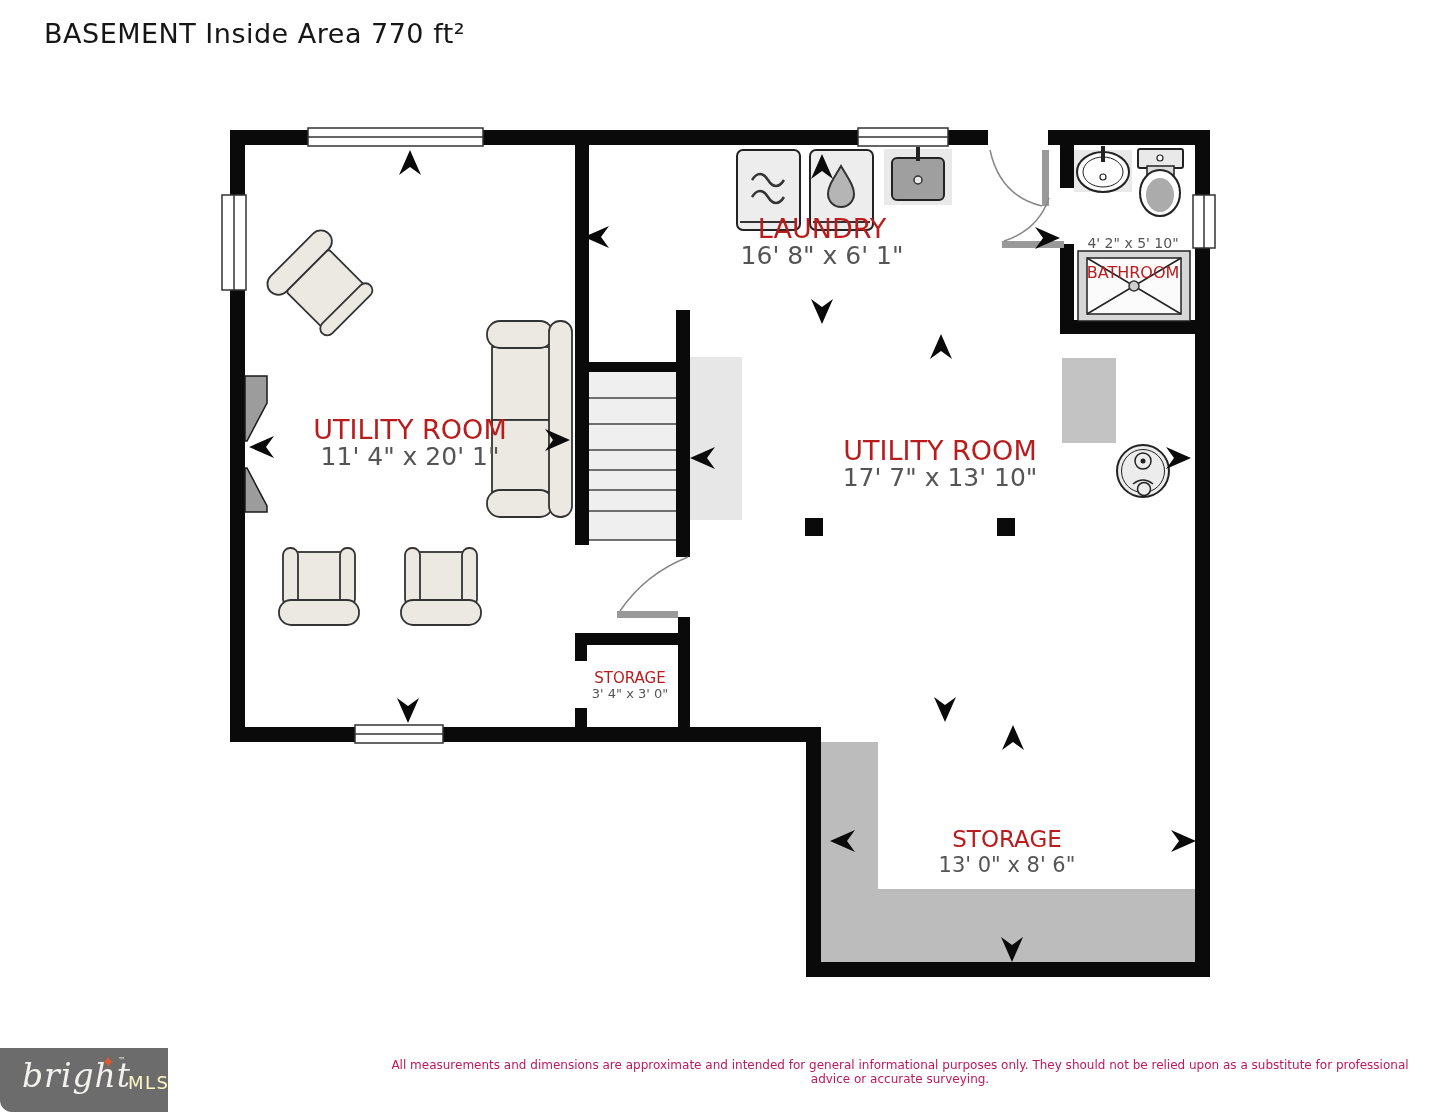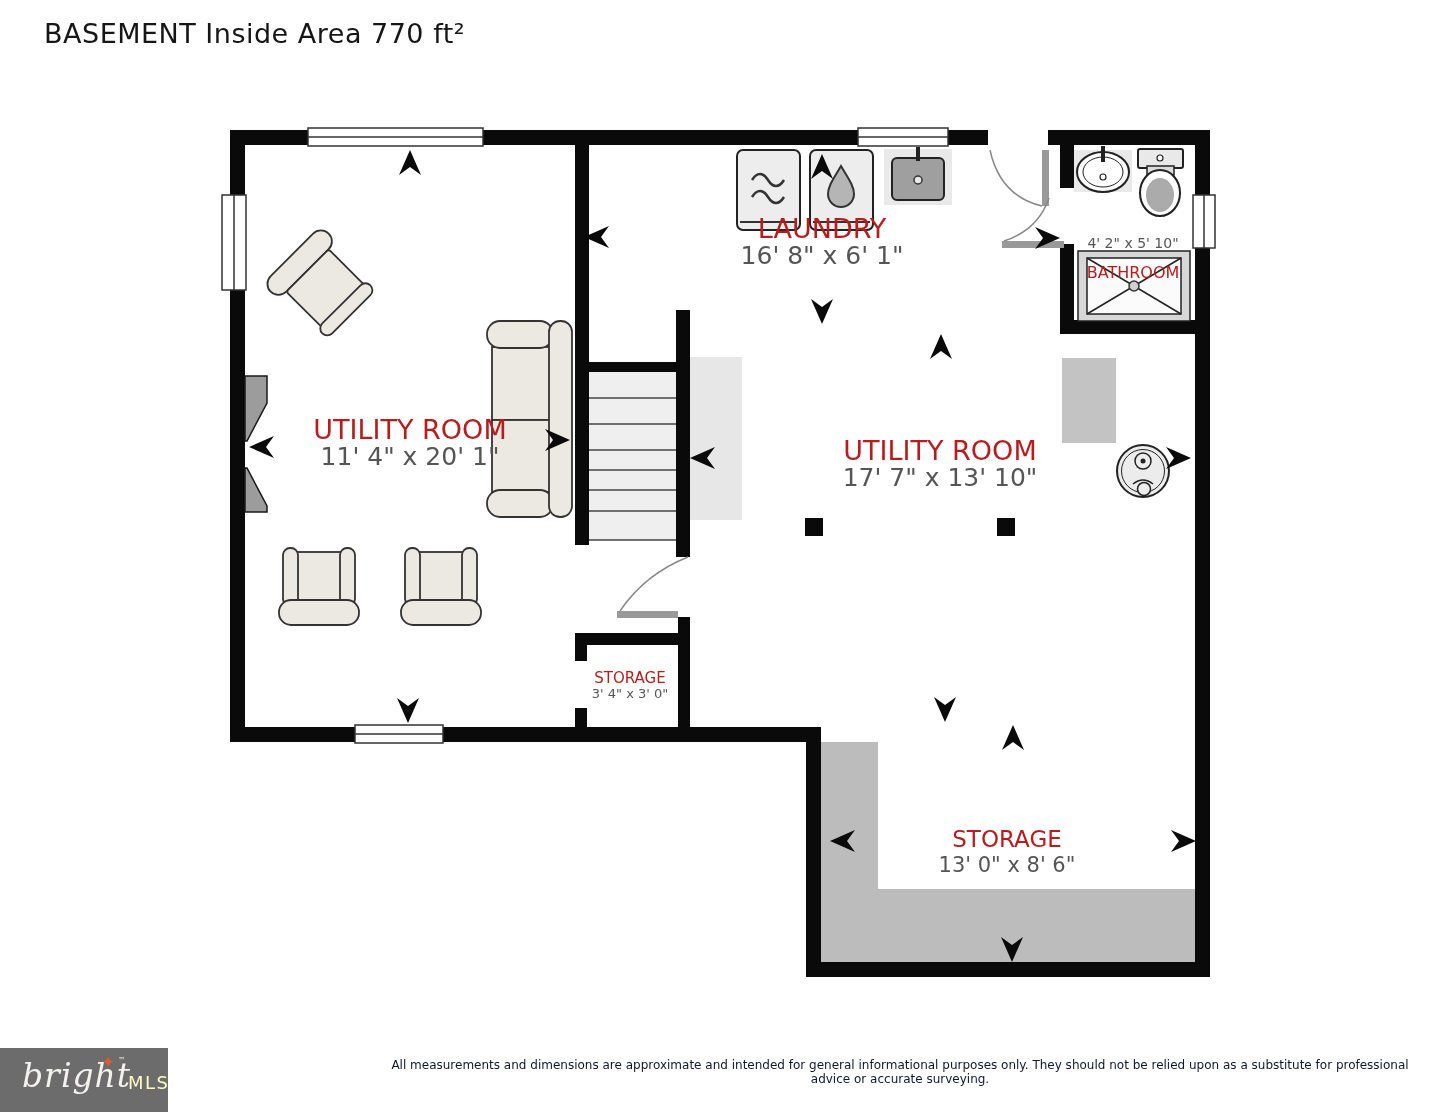--- a/index.html
+++ b/index.html
@@ -1,38 +1,38 @@
 <!DOCTYPE html>
 <html><head>
 <meta charset="utf-8">
 <style>
   html,body{margin:0;padding:0;background:#fff;}
   #canvas{position:relative;width:1440px;height:1112px;background:#fff;overflow:hidden;
-          font-family:"DejaVu Sans","Liberation Sans",sans-serif;}
+          font-family:"DejaVu Sans","Liberation Sans",sans-serif;border-radius:12px;}
   #plan-svg{position:absolute;left:0;top:0;}
   .page-title{position:absolute;left:44px;top:18px;font-size:27px;color:#161616;letter-spacing:.5px;}
   .lbl{position:absolute;transform:translate(-50%,-50%);white-space:nowrap;text-align:center;line-height:1;}
   .room-name{color:#b91c1c;}
   .room-dims{color:#555;}
   .fs-big{font-size:27px;}
   .fs-big-d{font-size:25px;}
   .fs-mid{font-size:23px;}
   .fs-mid-d{font-size:21px;}
   .fs-sm{font-size:16px;}
   .fs-sm-d{font-size:14px;}
   .fs-xs{font-size:15px;}
   .fs-xs-d{font-size:13px;}
   #logo-box{position:absolute;left:0;top:1048px;width:168px;height:64px;background:#6c6c6c;}
   #logo-primary{position:absolute;left:22px;top:8px;font-family:"DejaVu Serif","Liberation Serif",serif;
                 font-size:33px;color:#f4f2ef;letter-spacing:1px;font-style:italic;}
   #logo-star{position:absolute;left:101px;top:4px;font-size:17px;color:#dd5b2f;}
   #logo-tm{position:absolute;left:118px;top:8px;font-size:8px;color:#e8e6e3;}
   #logo-secondary{position:absolute;left:128px;top:24px;font-size:18px;color:#fef9c3;letter-spacing:1.5px;}
   #disclaimer{position:absolute;left:390px;top:1058px;width:1020px;text-align:center;
-              font-size:12px;color:#0f172a;}
+              font-size:12px;color:#be185d;}
 </style>
 </head>
 <body>
 
 <div id="canvas">
 
   <div class="page-title">BASEMENT Inside Area 770 ft²</div>
 
   <svg id="plan-svg" width="1440" height="1112" viewBox="0 0 1440 1112">
     <defs>

